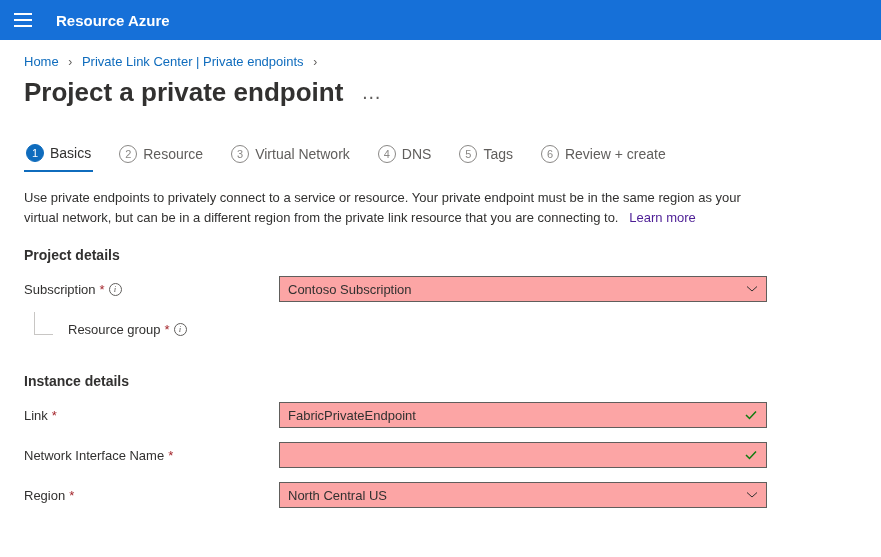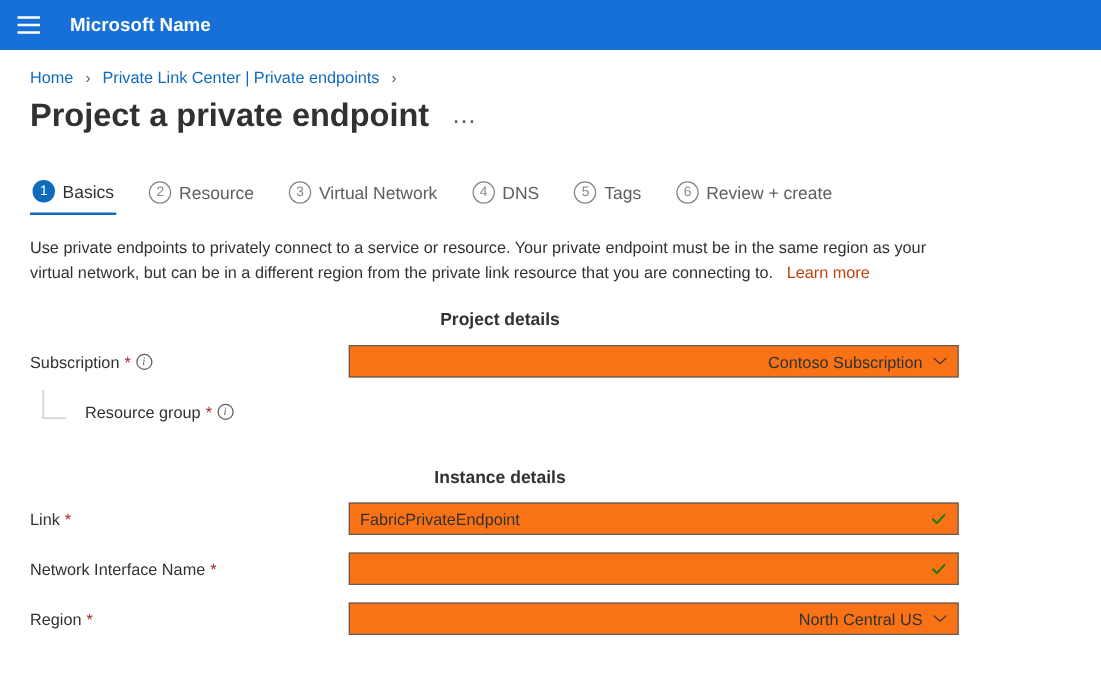--- a/index.html
+++ b/index.html
@@ -28,44 +28,44 @@
   
   .tabs { display:flex; gap:24px; padding:34px 24px 2px; border-bottom:none; }
   .tab { display:flex; align-items:center; gap:6px; color:#605e5c; font-size:14px; padding:0 2px 8px; cursor:pointer; }
   .tab .num { width:18px; height:18px; border:1px solid #8a8886; border-radius:50%; display:flex; align-items:center; justify-content:center; font-size:11px; color:#8a8886; }
   .tab.active { color:#323130; font-weight:400; border-bottom:2px solid #0F6CBD;}
   .tab.active .num { background:#0F6CBD; border-color:#0F6CBD; color:#fff; }
 
   
   .content { padding:14px 24px; font-size:13px; color:#323130; max-width:800px; }
   .intro { color:#323130; line-height:1.5; }
-  .intro a { color:#c2410c; text-decoration:none; }
-
-  .section-head { font-weight:600; font-size:14px; padding-top:20px; padding-bottom:10px;text-align:center; }
+  .intro a { color:#4c1d95; text-decoration:none; }
+
+  .section-head { font-weight:600; font-size:14px; padding-top:20px; padding-bottom:10px; }
 
   .field-row { display:flex; align-items:center; min-height:32px; margin-bottom:8px; }
   .field-row.indent .label { padding-left:44px; position:relative;}
   .field-row.indent .label::before{
     content:""; position:absolute; left:10px; top:-10px; width:18px; height:22px;
     border-left:1px solid #c8c6c4; border-bottom:1px solid #c8c6c4;
   }
   .label { width:255px; font-size:13px; color:#323130; display:flex; align-items:center; gap:4px; flex-shrink:0;}
   .req { color:#a4262c; }
   .info-icon {
     width:13px; height:13px; border:1px solid #605e5c; border-radius:50%;
     display:inline-flex; align-items:center; justify-content:center;
     font-size:9px; color:#605e5c; font-style:italic; font-family:Georgia,serif;
     cursor:default;
   }
 
   .control { flex:1; max-width:488px; }
   .select, .textbox {
-    width:100%; height:26px; border:1px solid #605e5c; background:#f97316;
+    width:100%; height:26px; border:1px solid #605e5c; background:#fca5a5;
     padding:0 28px 0 8px; font-size:13px; color:#323130; position:relative;
-    display:flex; align-items:center; cursor:pointer;justify-content:flex-end;
+    display:flex; align-items:center; cursor:pointer;
   }
   .select .chev, .textbox .status {
     position:absolute; right:8px; top:50%; transform:translateY(-50%);
   }
   .chev svg { width:12px; height:12px; display:block; }
   .status svg { width:14px; height:14px; display:block; }
   .textbox { cursor:text; }
   .textbox input { border:none; outline:none; width:100%; font-size:13px; font-family:inherit; color:#323130; background:transparent;}
   .link-under { font-size:13px; color:#0F6CBD; text-decoration:none; display:inline-block; margin-top:2px; margin-left:0; }
 
@@ -75,21 +75,21 @@
 </style>
 </head>
 <body>
 
 <div class="azure-topbar">
   <div class="hamburger">
     <span></span>
       <span></span>
       <span></span>
   </div>
-  <span>Microsoft Name</span>
+  <span>Resource Azure</span>
 </div>
 
 <div class="breadcrumb">
   <a href="#">Home</a>
   <span class="sep">›</span>
   <a href="#">Private Link Center | Private endpoints</a>
   <span class="sep">›</span>
 </div>
 
 <h1 class="title">

